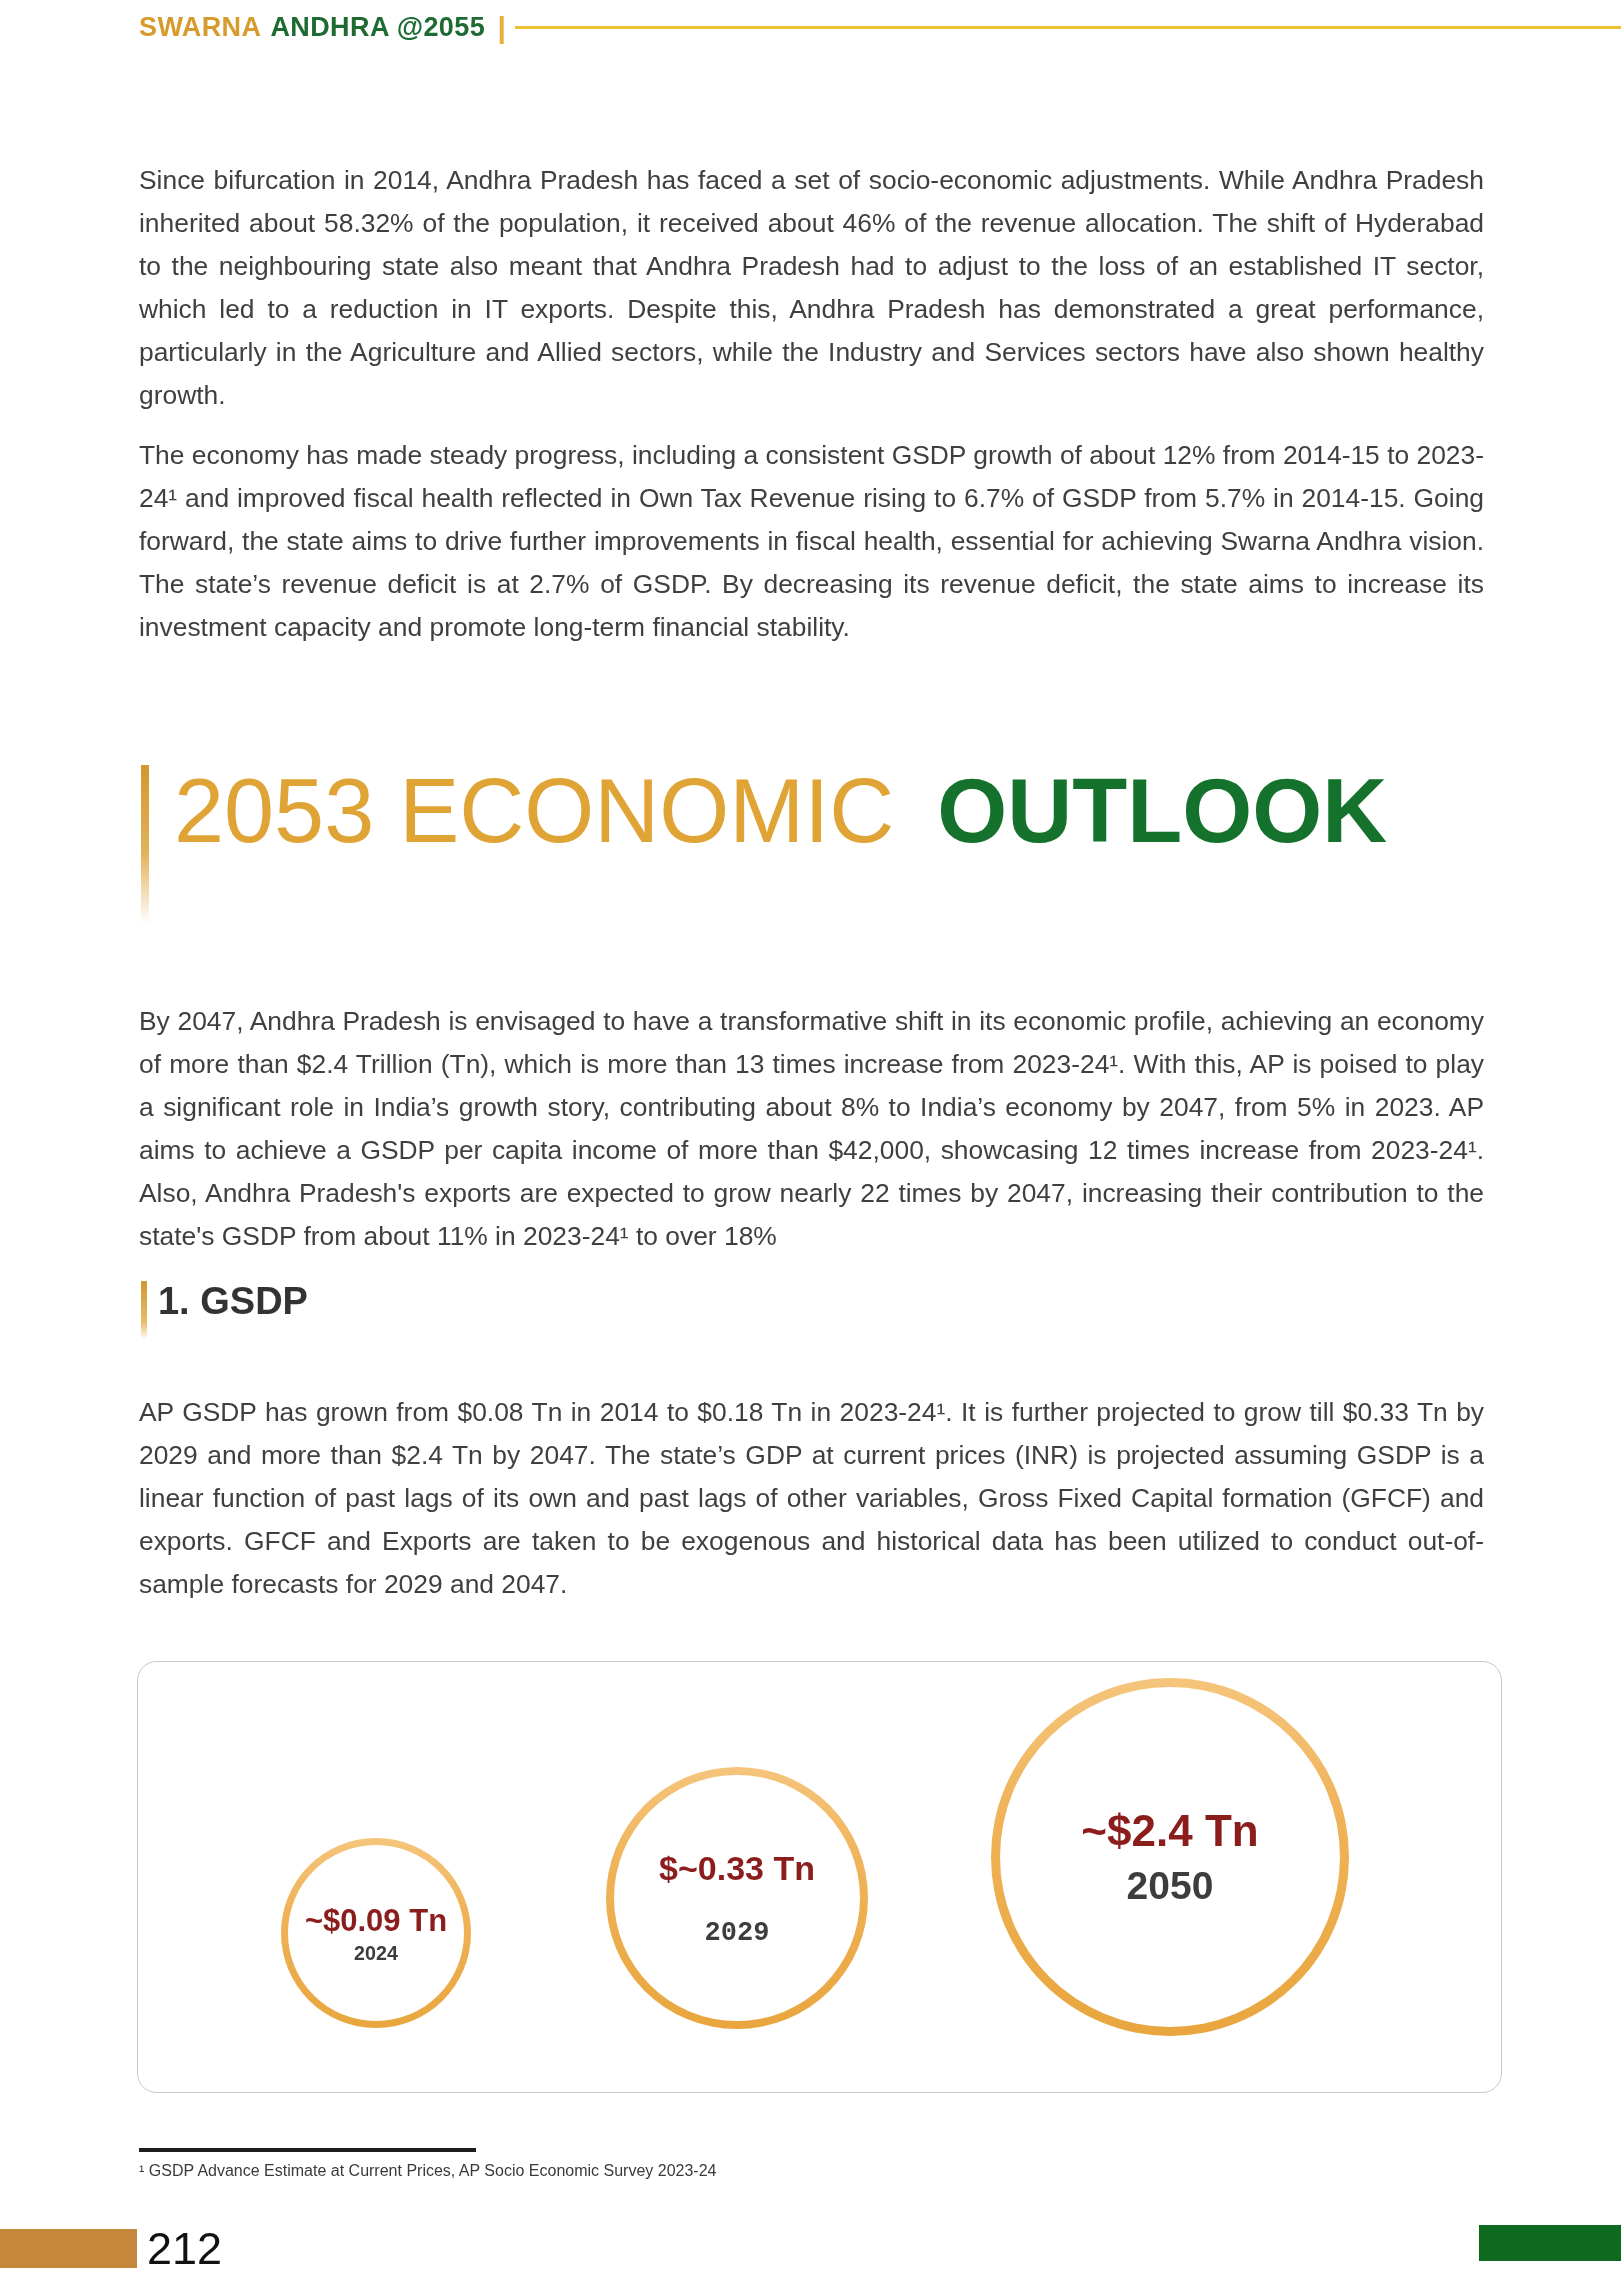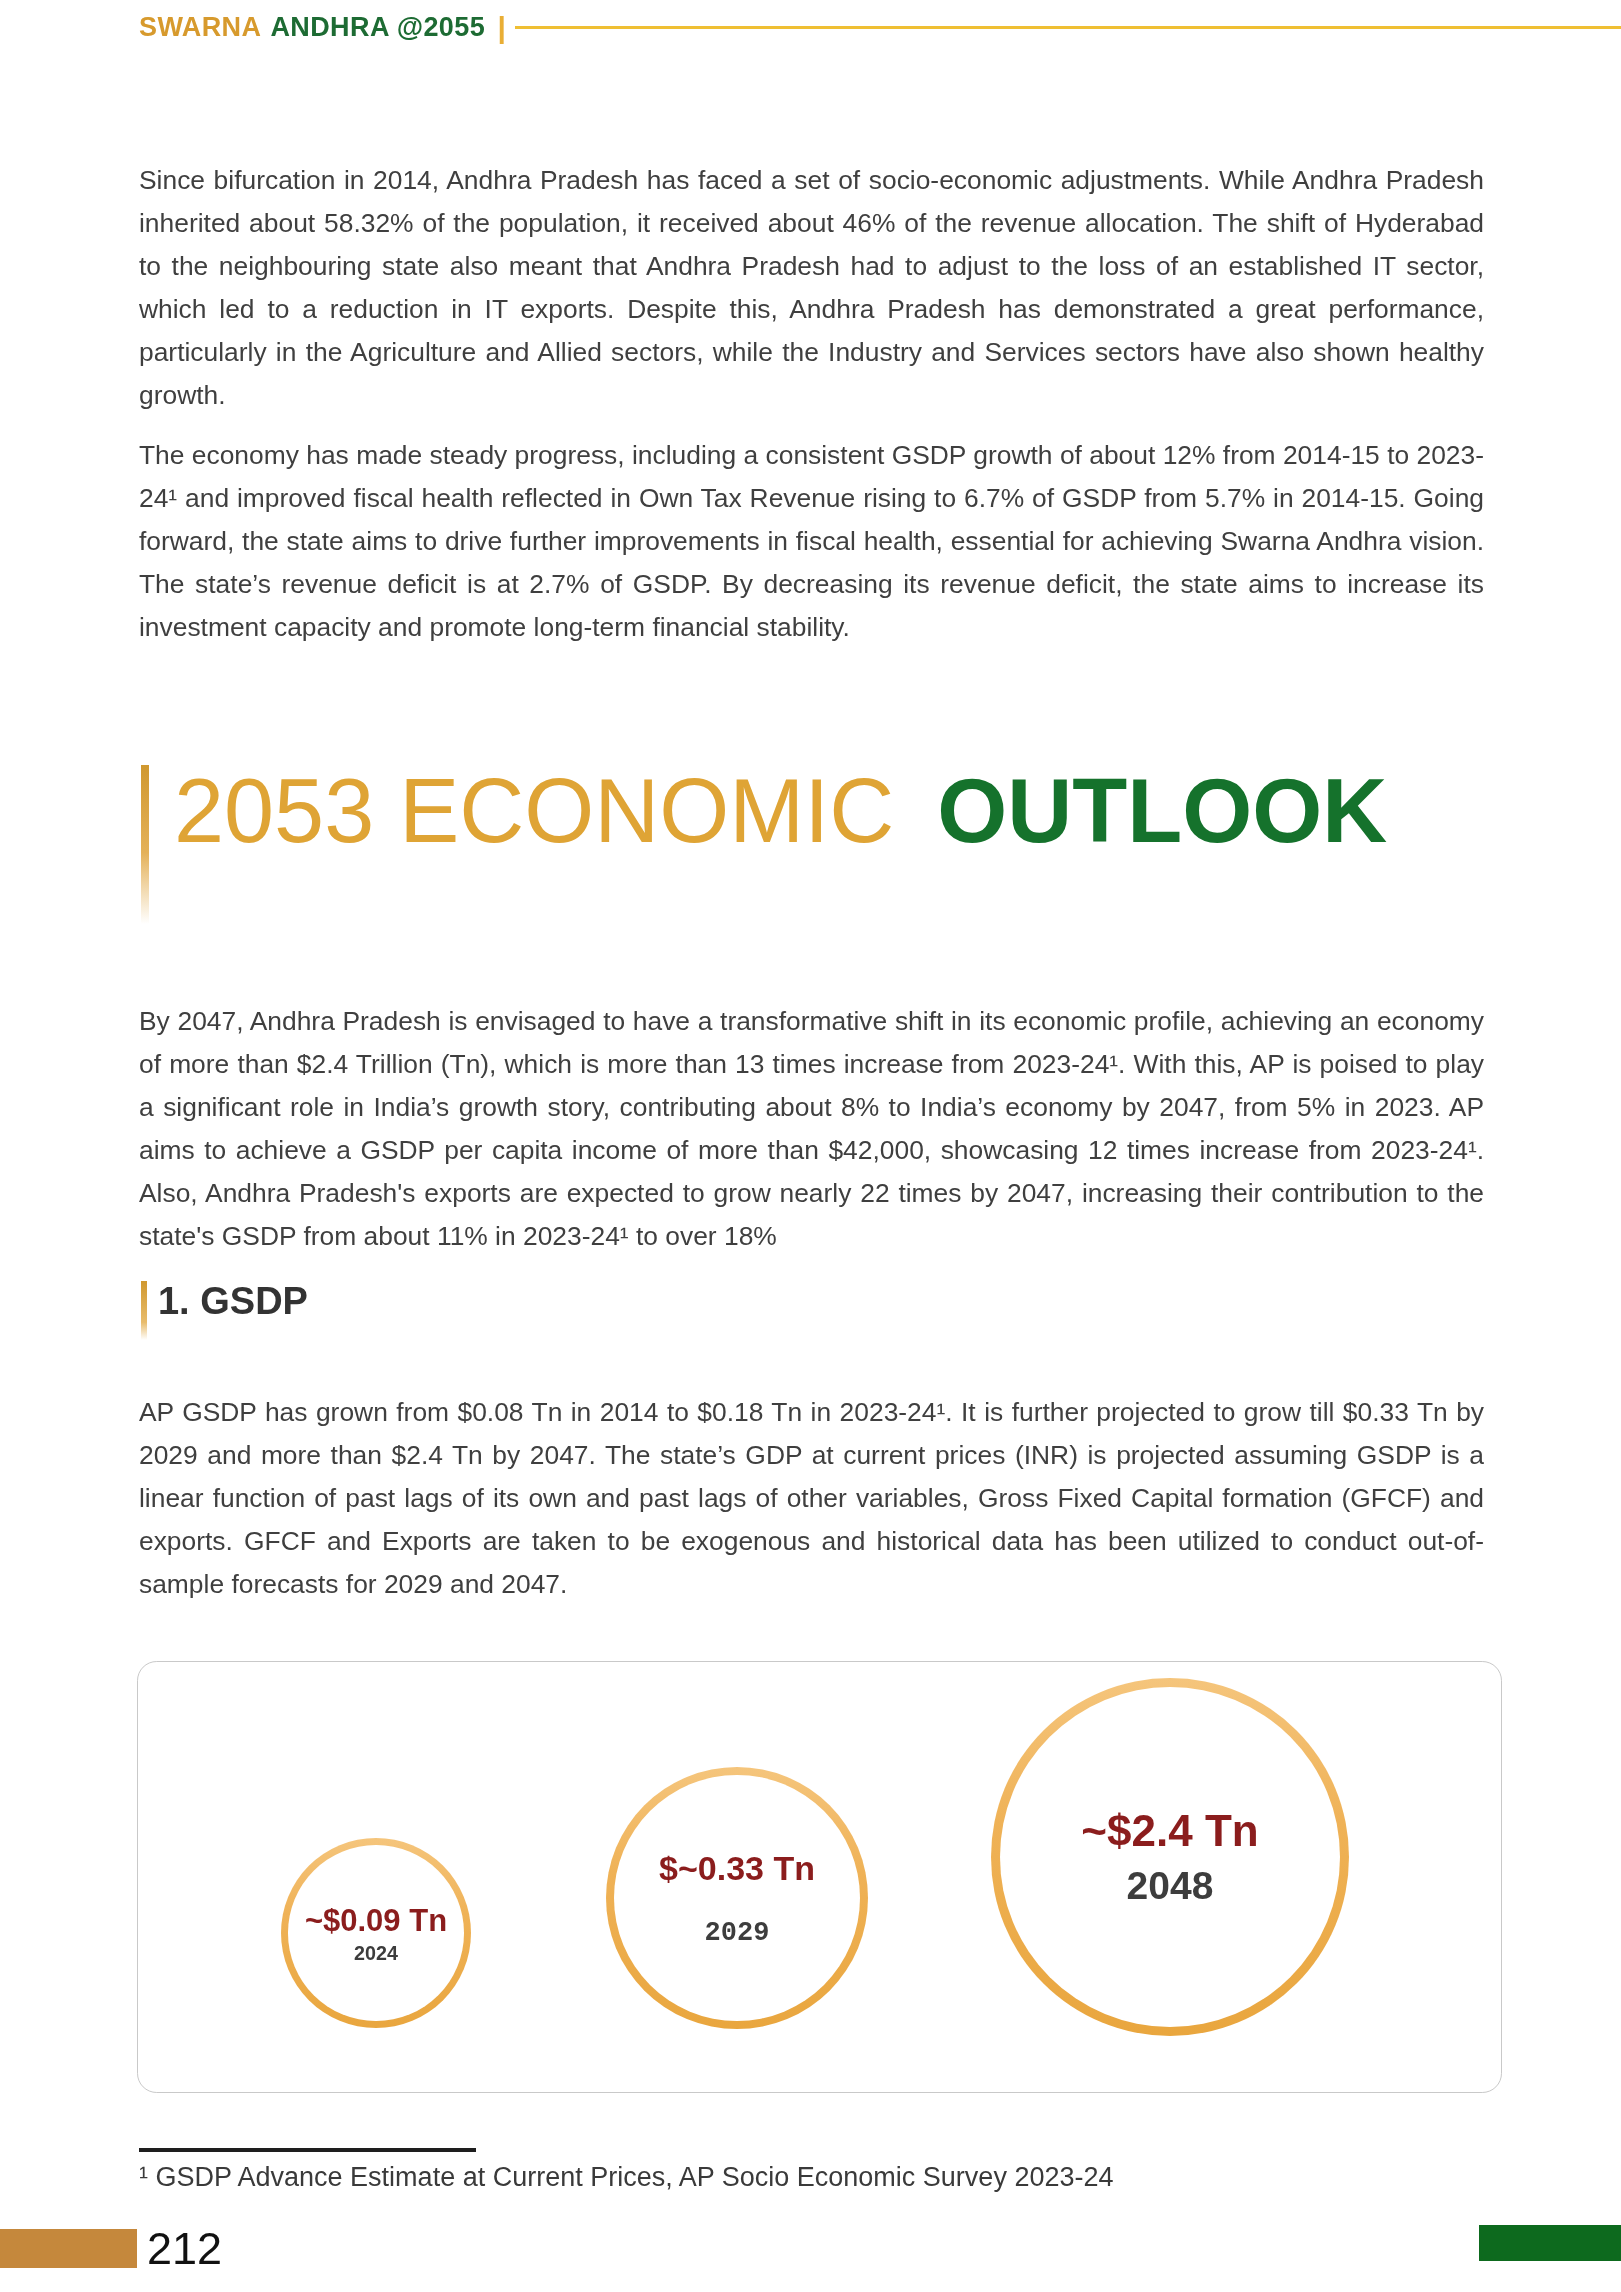--- a/index.html
+++ b/index.html
@@ -80,21 +80,21 @@
   #circle-2047{left:853px;top:16px;width:358px;height:358px;}
   #circle-2047 .circle-inner{inset:9px;}
   #circle-2047 .bubble-value{font-size:44px;white-space:nowrap;}
   #circle-2047 .bubble-year{font-size:39px;margin-top:7.2px;}
   
   .footnote-rule{
     position:absolute;left:139px;top:2148px;width:337px;height:3.6px;background:#1E1E1E;
   }
   .footnote-text{
     position:absolute;left:139px;top:2162px;
-    font-size:27px;color:#3A3A3A;
+    font-size:16px;color:#3A3A3A;
   }
   
   .footer-left-bar{
     position:absolute;left:0;top:2229px;width:137px;height:39px;background:#C5883C;
   }
   .page-number{
     position:absolute;left:147px;top:2223px;
     font-size:45px;color:#111111;font-weight:500;
   }
   .footer-right-bar{
@@ -148,21 +148,21 @@
       <div class="circle-content">
         <div class="bubble-value">$~0.33 Tn</div>
         <div class="bubble-year">2029</div>
       </div>
     </div>
 
     <div class="circle" id="circle-2047">
       <div class="circle-inner"></div>
       <div class="circle-content">
         <div class="bubble-value">~$2.4 Tn</div>
-        <div class="bubble-year">2048</div>
+        <div class="bubble-year">2050</div>
       </div>
     </div>
 
   </div>
 
   <div class="footnote-rule"></div>
   <div class="footnote-text">¹ GSDP Advance Estimate at Current Prices, AP Socio Economic Survey 2023-24</div>
 
   <div class="footer-left-bar"></div>
   <div class="page-number">212</div>

